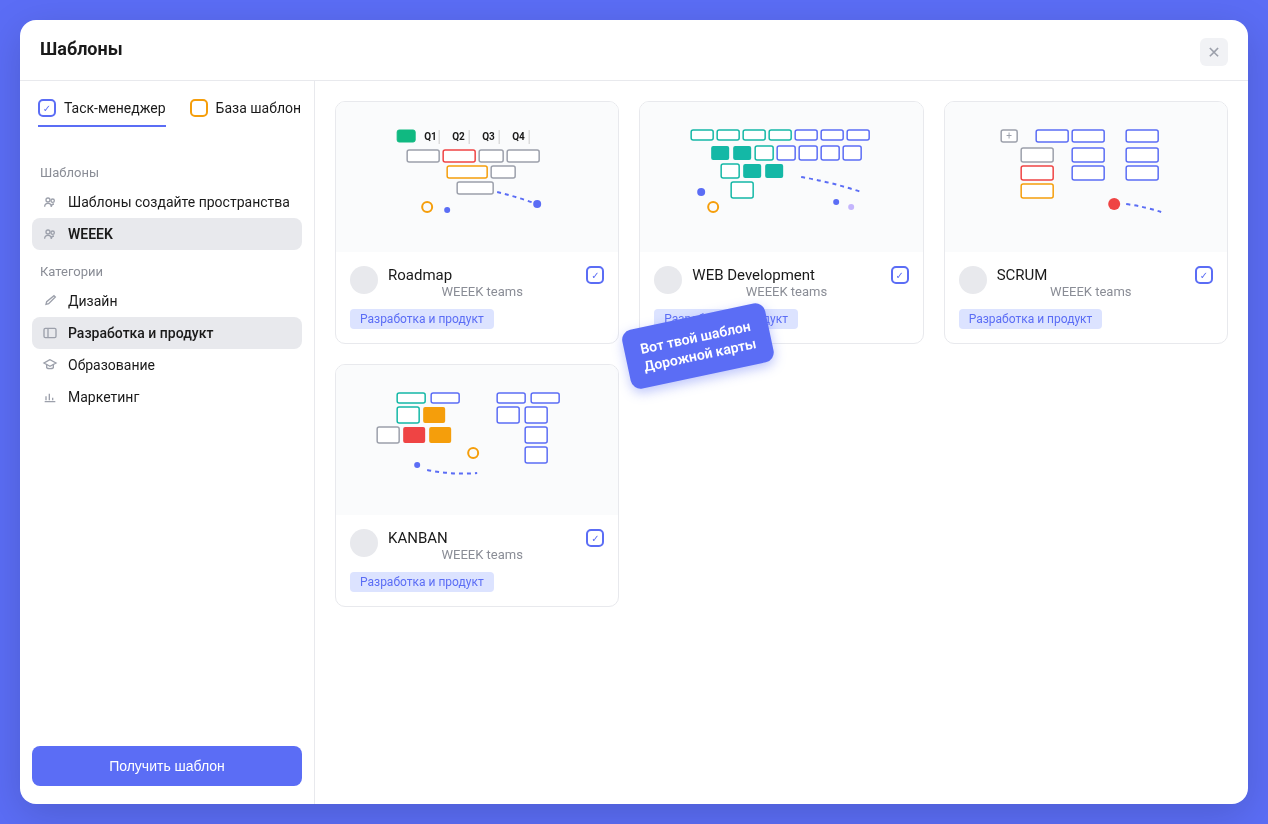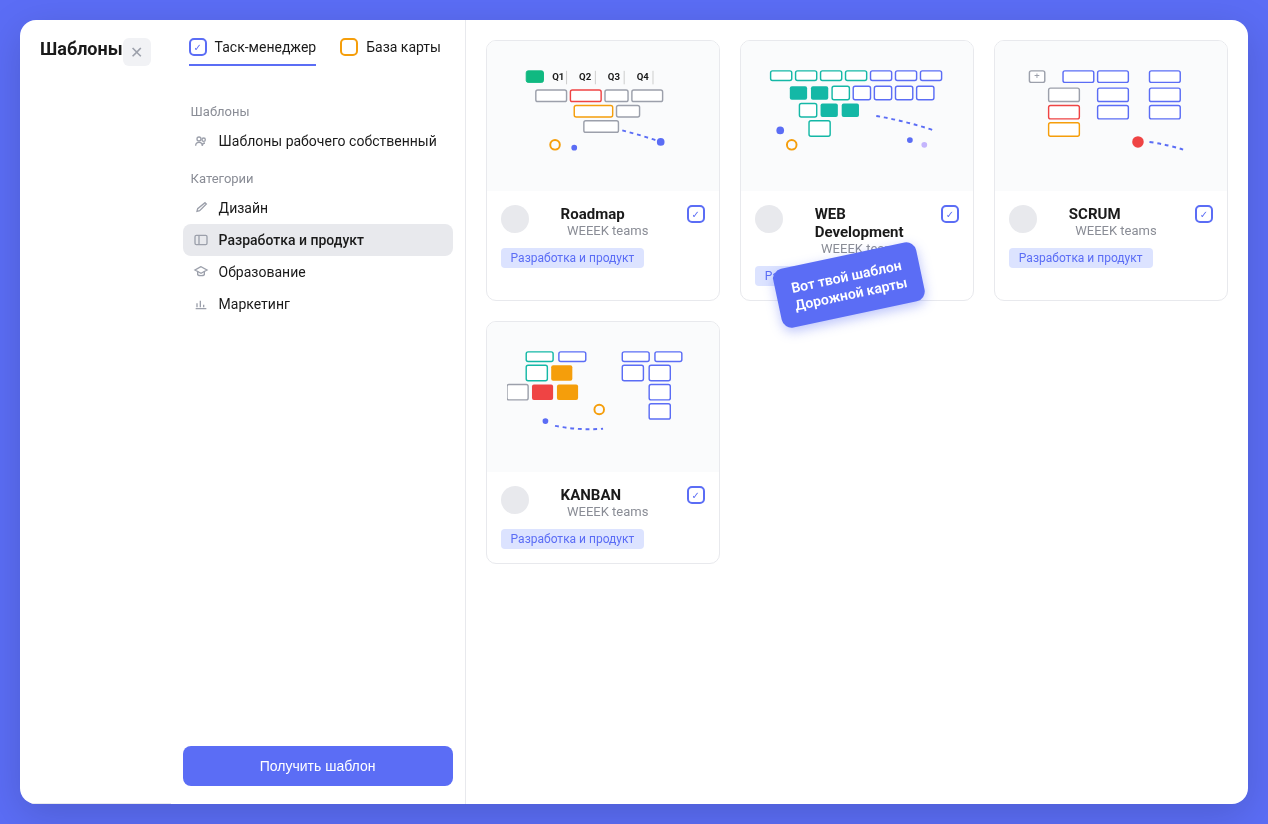--- a/index.html
+++ b/index.html
@@ -10,21 +10,21 @@
       height: 824px;
       padding: 20px;
       position: relative;
     }
     .modal {
       background: #fff;
       border-radius: 16px;
       width: 100%;
       height: 100%;
       display: flex;
-      flex-direction: row;
+      flex-direction: column;
       overflow: hidden;
       box-shadow: 0 10px 40px rgba(0,0,0,0.15);
     }
     .modal-header {
       padding: 18px 20px 14px;
       border-bottom: 1px solid #e8e9ed;
       display: flex;
       justify-content: space-between;
       align-items: flex-start;
     }
@@ -178,23 +178,22 @@
       height: 28px;
       border-radius: 50%;
       background: #e8e9ed;
       flex-shrink: 0;
     }
     .card-info {
       flex: 1;
     }
     .card-title {
       font-size: 15px;
-      font-weight: 700;
+      font-weight: 400;
       color: #1a1a1a;
-      margin-left: 22px;
     }
     .card-author {
       font-size: 13px;
       color: #8a8d96;
       text-align: center;
     }
     .card-check {
       width: 18px;
       height: 18px;
       border: 2px solid #5b6df5;
@@ -256,33 +255,42 @@
 
   <div class="modal-body">
     <div class="sidebar">
       <div class="tabs">
         <div class="tab active">
           <span class="tab-icon blue">✓</span>
           <span>Таск-менеджер</span>
         </div>
         <div class="tab">
           <span class="tab-icon orange"></span>
-          <span>База карты</span>
+          <span>База шаблон</span>
         </div>
       </div>
 
       <div class="section-label">Шаблоны</div>
       <div class="nav-item">
         <svg class="nav-icon" viewBox="0 0 24 24" fill="none" stroke="currentColor" stroke-width="2">
             <circle cx="9" cy="9" r="3"></circle>
             <circle cx="16" cy="10" r="2.5"></circle>
             <path d="M4 19c0-3 2-5 5-5s5 2 5 5"></path>
             <path d="M14 19c0-2.5 1.5-4 4-4"></path>
           </svg>
-        <span>Шаблоны рабочего собственный</span>
+        <span>Шаблоны создайте пространства</span>
+      </div>
+      <div class="nav-item active">
+        <svg class="nav-icon" viewBox="0 0 24 24" fill="none" stroke="currentColor" stroke-width="2">
+            <circle cx="9" cy="9" r="3"></circle>
+            <circle cx="16" cy="10" r="2.5"></circle>
+            <path d="M4 19c0-3 2-5 5-5s5 2 5 5"></path>
+            <path d="M14 19c0-2.5 1.5-4 4-4"></path>
+          </svg>
+        <span>WEEEK</span>
       </div>
 
       <div class="section-label">Категории</div>
       <div class="nav-item">
         <svg class="nav-icon" viewBox="0 0 24 24" fill="none" stroke="currentColor" stroke-width="2">
             <path d="M18 4l2 2-10 10-4 1 1-4z"></path>
           </svg>
         <span>Дизайн</span>
       </div>
       <div class="nav-item selected">

